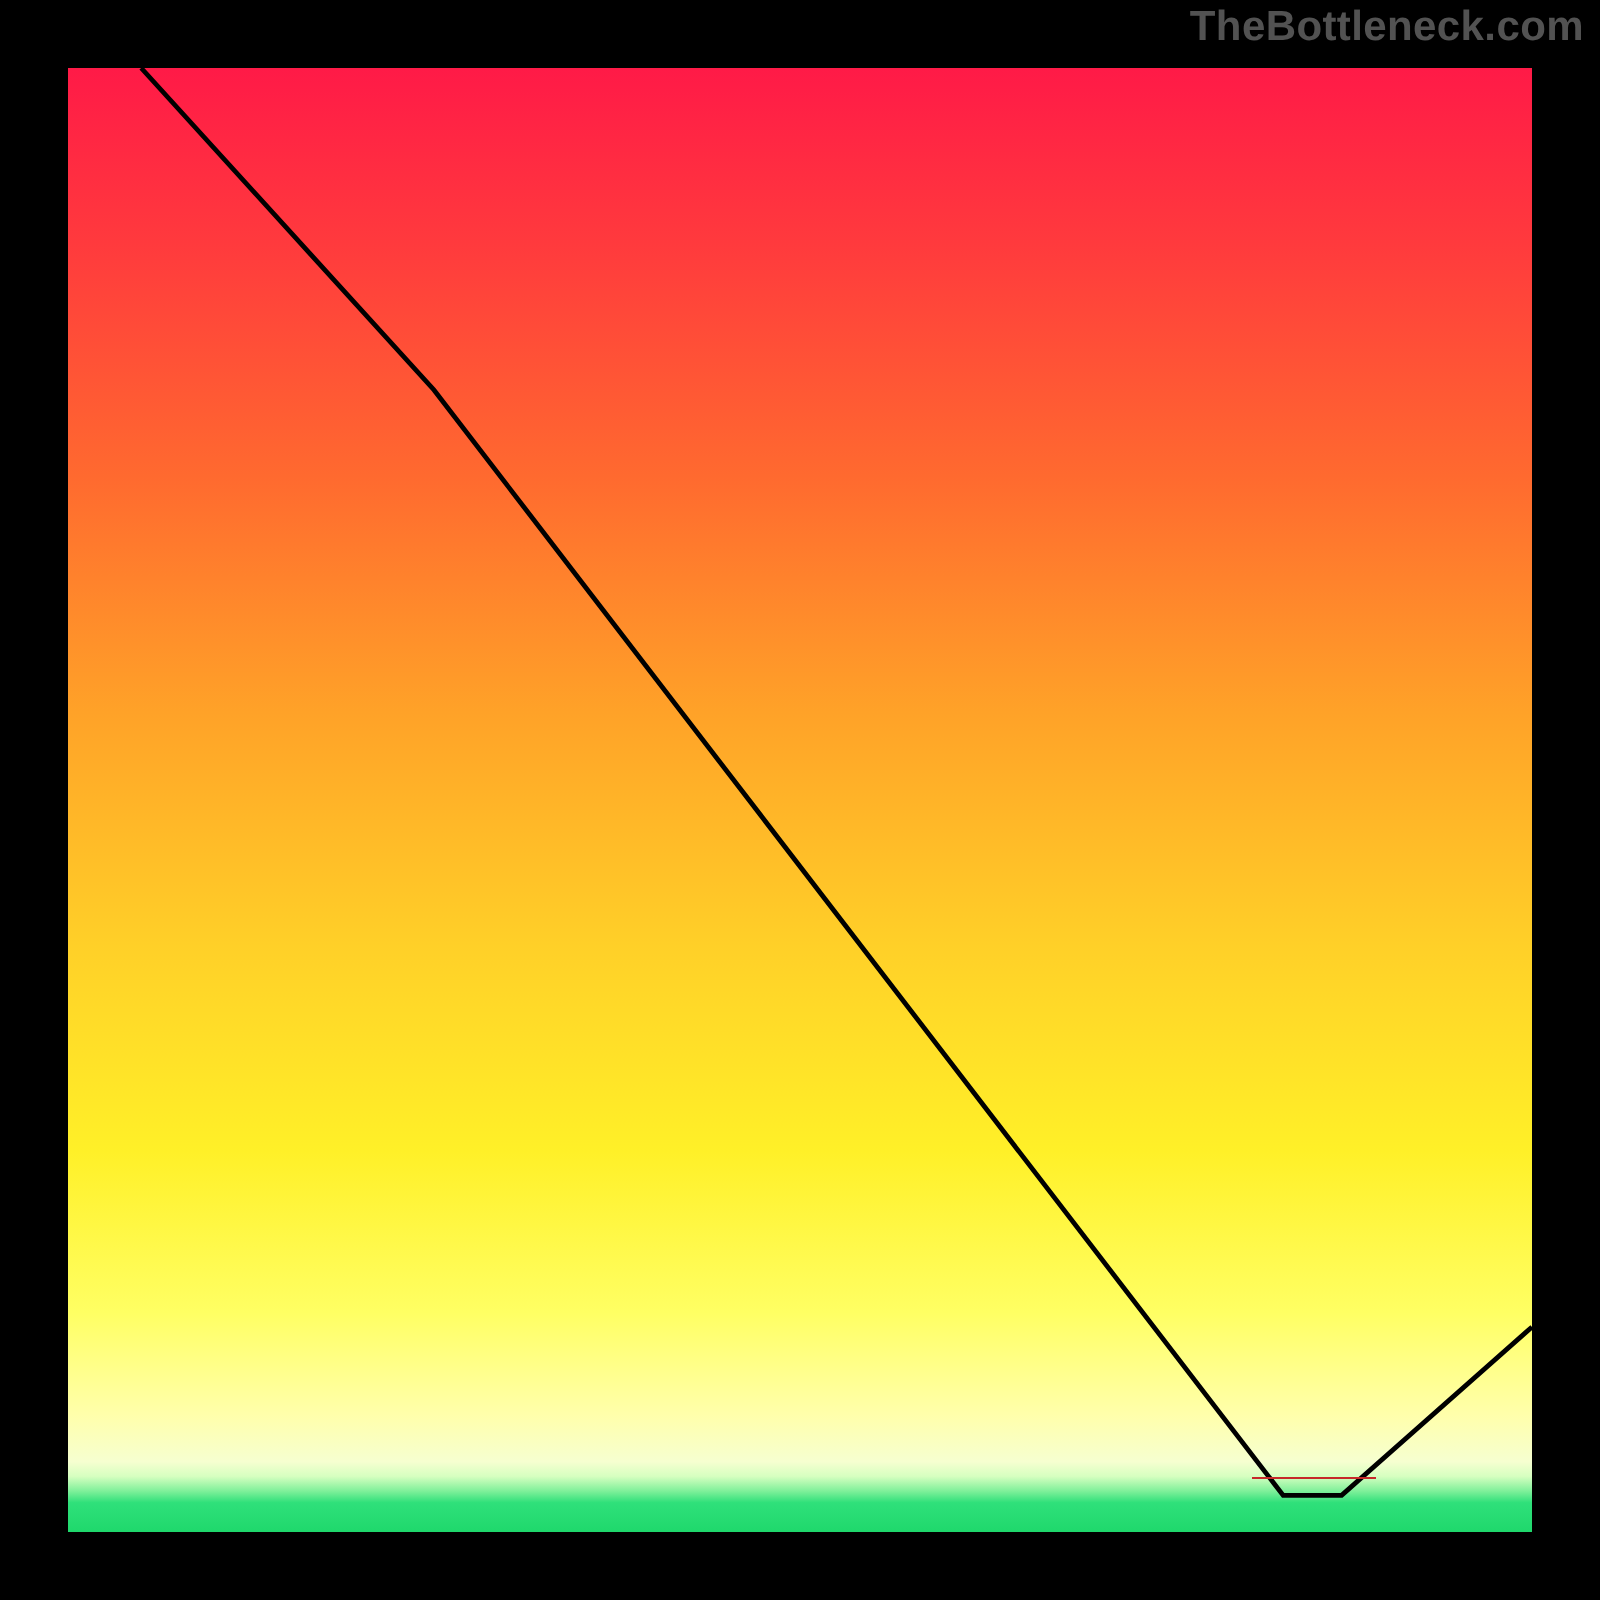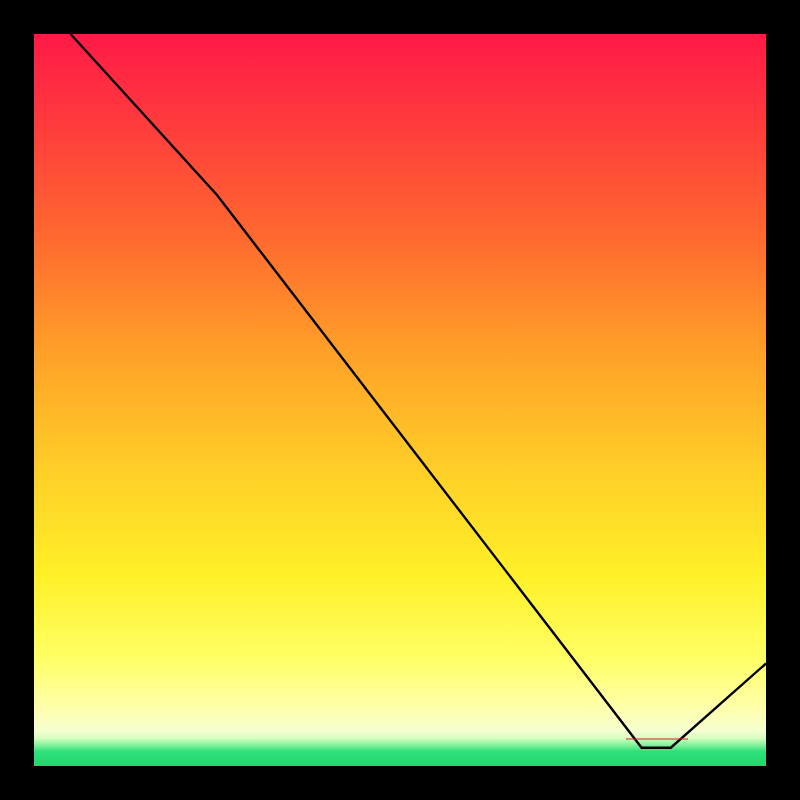--- a/index.html
+++ b/index.html
@@ -85,20 +85,21 @@
   }
   .annotation-underline {
     stroke: #c62a2a;
     stroke-width: 1.1;
   }
 </style>
 </head>
 <body>
 <div class="frame">
 
+  <div class="watermark">TheBottleneck.com</div>
 
   <div class="plot-outer">
     <div class="plot-area"></div>
 
     <svg class="plot-svg" viewBox="0 0 740 740">
 
       <path id="series-path" class="series-line" d="M 40.6 4.0 L 187.0 165.0 L 611.6 717.7 L 640.8 717.7 L 736.0 633.5"></path>
 
       <text id="anno-text" class="annotation-text" x="596" y="707"></text>
       <line id="anno-uline" class="annotation-underline" x1="596" y1="709" x2="658" y2="709"></line>

